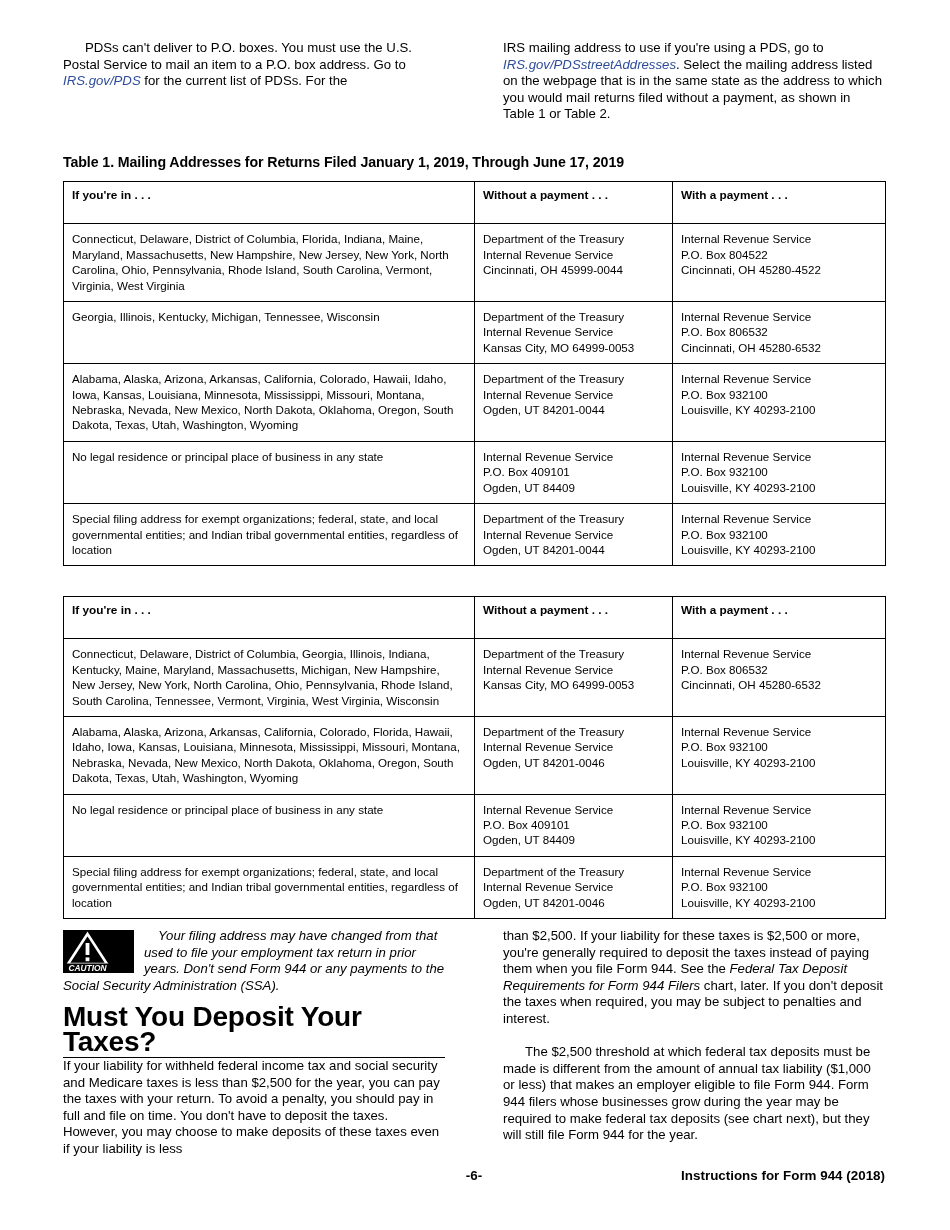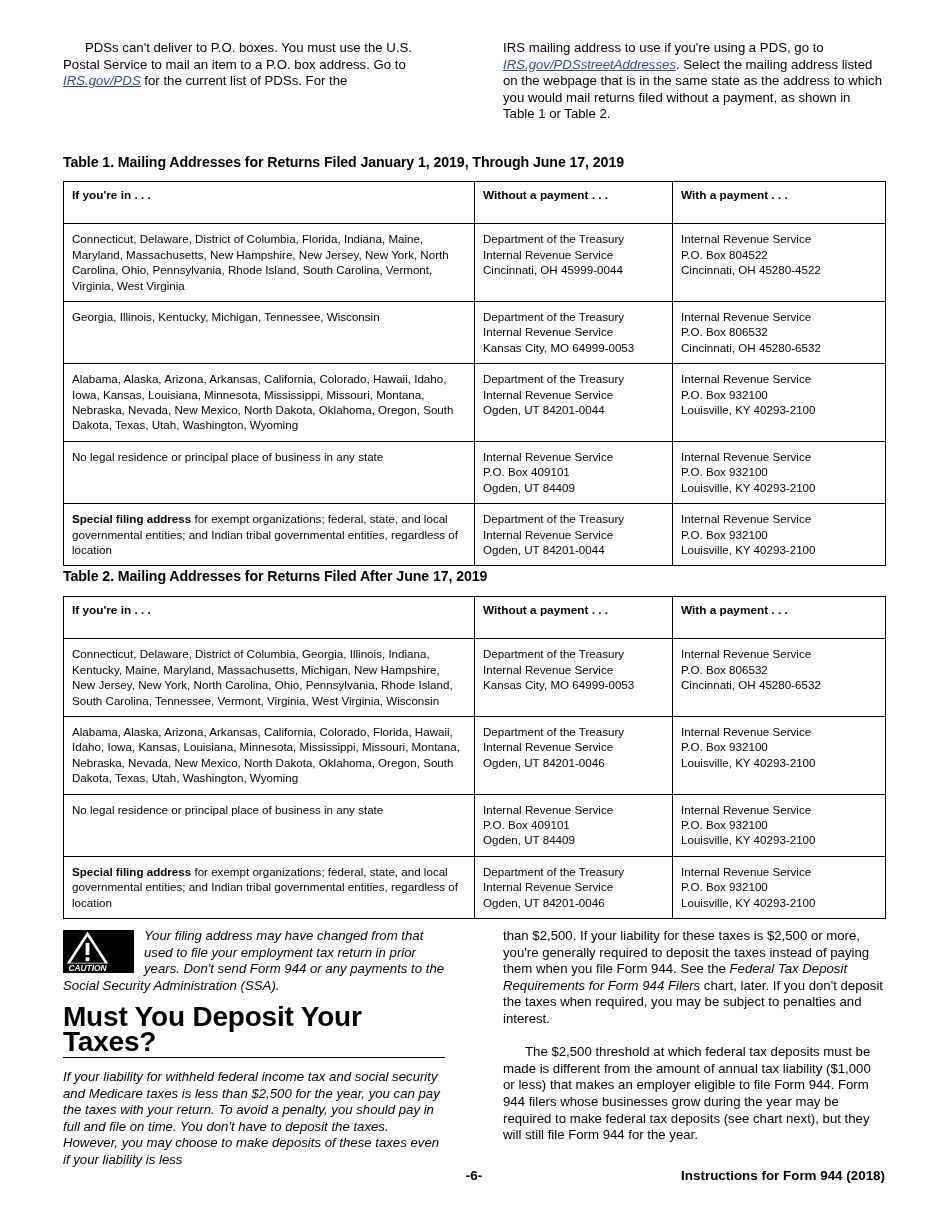--- a/index.html
+++ b/index.html
@@ -39,21 +39,20 @@
     margin: 0;
     font-size: 13.2px;
     line-height: 16.6px;
     text-align: left;
   }
   p.body + p.body { margin-top: 0; }
   p.indent { text-indent: 22px; }
   a.lnk, .lnk {
     color: #2d4b9a;
     font-style: italic;
-    text-decoration: underline;
   }
 
   
   .tbl-title {
     position: absolute;
     left: 63px;
     font-size: 14.2px;
     font-weight: bold;
     letter-spacing: -0.1px;
   }
@@ -76,66 +75,65 @@
   table.addr th {
     font-weight: bold;
     font-size: 11.8px;
     padding-top: 6px;
     padding-bottom: 20px;
   }
   table.addr col.c1 { width: 411px; }
   table.addr col.c2 { width: 198px; }
   table.addr col.c3 { width: 213px; }
   td .ln { display: block; }
-  .bold { font-weight: bold; }
+  .bold { font-weight: normal; }
 
   
   .caution-wrap {
     position: absolute;
     left: 63px;
     top: 928px;
     width: 382px;
     font-size: 13.2px;
     line-height: 16.6px;
     font-style: italic;
   }
   .caution-icon {
     float: left;
     width: 71px;
     height: 43px;
     background: #000000;
     margin: 2px 10px 1px 0;
     position: relative;
   }
   .caution-icon svg { display: block; }
-  .caution-text { font-style: italic; }
+  .caution-text { font-style: italic; padding-left: 14px; }
 
   
   .h2-wrap {
     position: absolute;
     left: 63px;
     top: 1004px;
     width: 382px;
   }
   h2.sect {
     margin: 0;
     font-size: 28px;
     font-weight: bold;
     letter-spacing: -0.2px;
     line-height: 25px;
   }
   .rule {
     border-bottom: 1.6px solid #000000;
     margin-top: 3px;
   }
   .h2-body {
-    margin-top: 11px;
+    margin-top: 0;
     font-size: 13.2px;
     line-height: 16.6px;
-    font-style: italic;
   }
 
   
   .rcol-bottom {
     position: absolute;
     left: 503px;
     top: 928px;
     width: 382px;
     font-size: 13.2px;
     line-height: 16.6px;
@@ -255,21 +253,20 @@
         </td>
         <td>
           <span class="ln">Internal Revenue Service</span>
           <span class="ln">P.O. Box 932100</span>
           <span class="ln">Louisville, KY 40293-2100</span>
         </td>
       </tr>
     </tbody>
   </table>
 
-  <div class="tbl-title" style="top:568px;">Table 2. Mailing Addresses for Returns Filed After June 17, 2019</div>
   <table class="addr" style="top:596px;">
     <colgroup>
         <col class="c1">
         <col class="c2">
         <col class="c3">
       </colgroup>
     <thead>
       <tr>
         <th>If you're in . . .</th>
         <th>Without a payment . . .</th>

